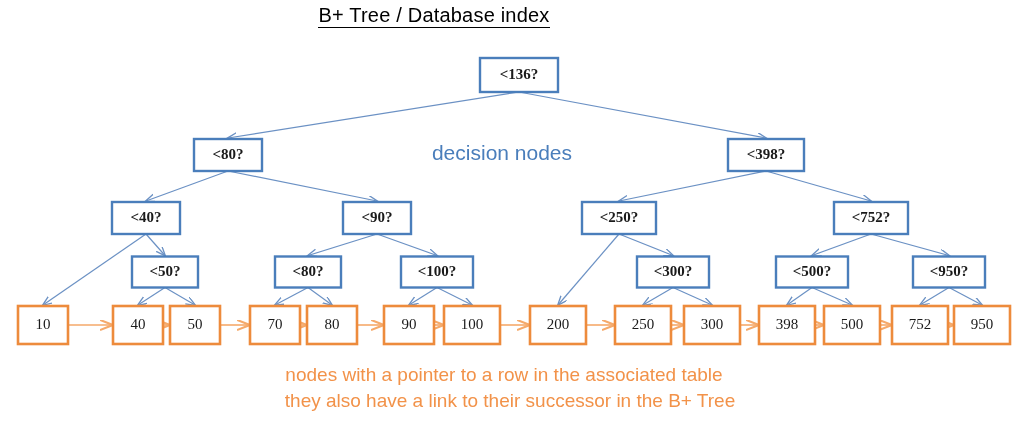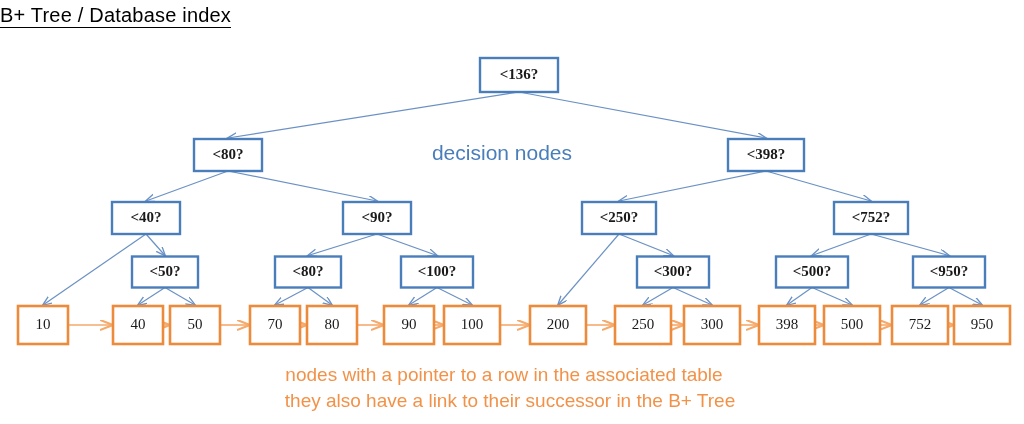--- a/index.html
+++ b/index.html
@@ -17,21 +17,21 @@
   #diagram-root {
     position: relative;
     width: 1024px;
     height: 424px;
   }
   .title {
     position: absolute;
     left: 0;
     top: 4px;
     width: 868px;
-    text-align: left;
+    text-align: center;
     font-size: 20px;
     color: #000000;
     letter-spacing: 0.2px;
   }
   .title span {
     border-bottom: 1px solid #000000;
     padding-bottom: 1px;
   }
   svg.canvas {
     position: absolute;

